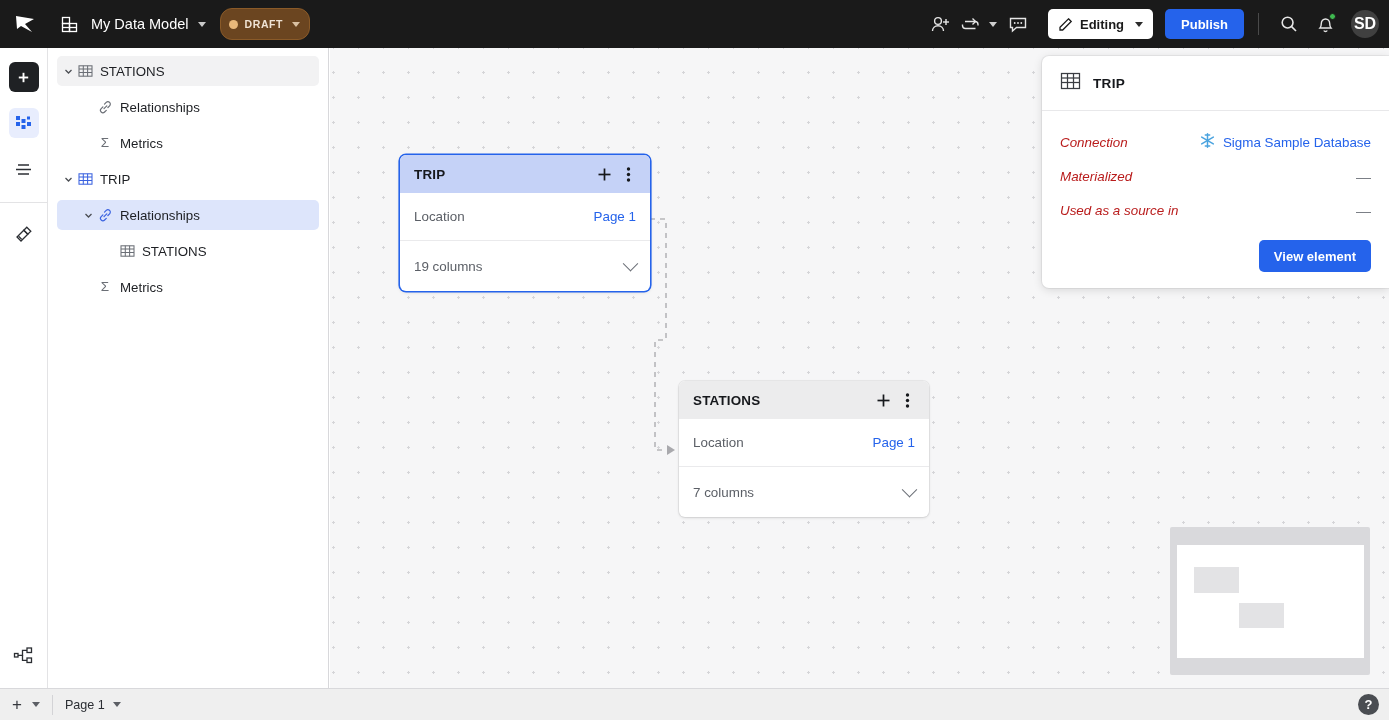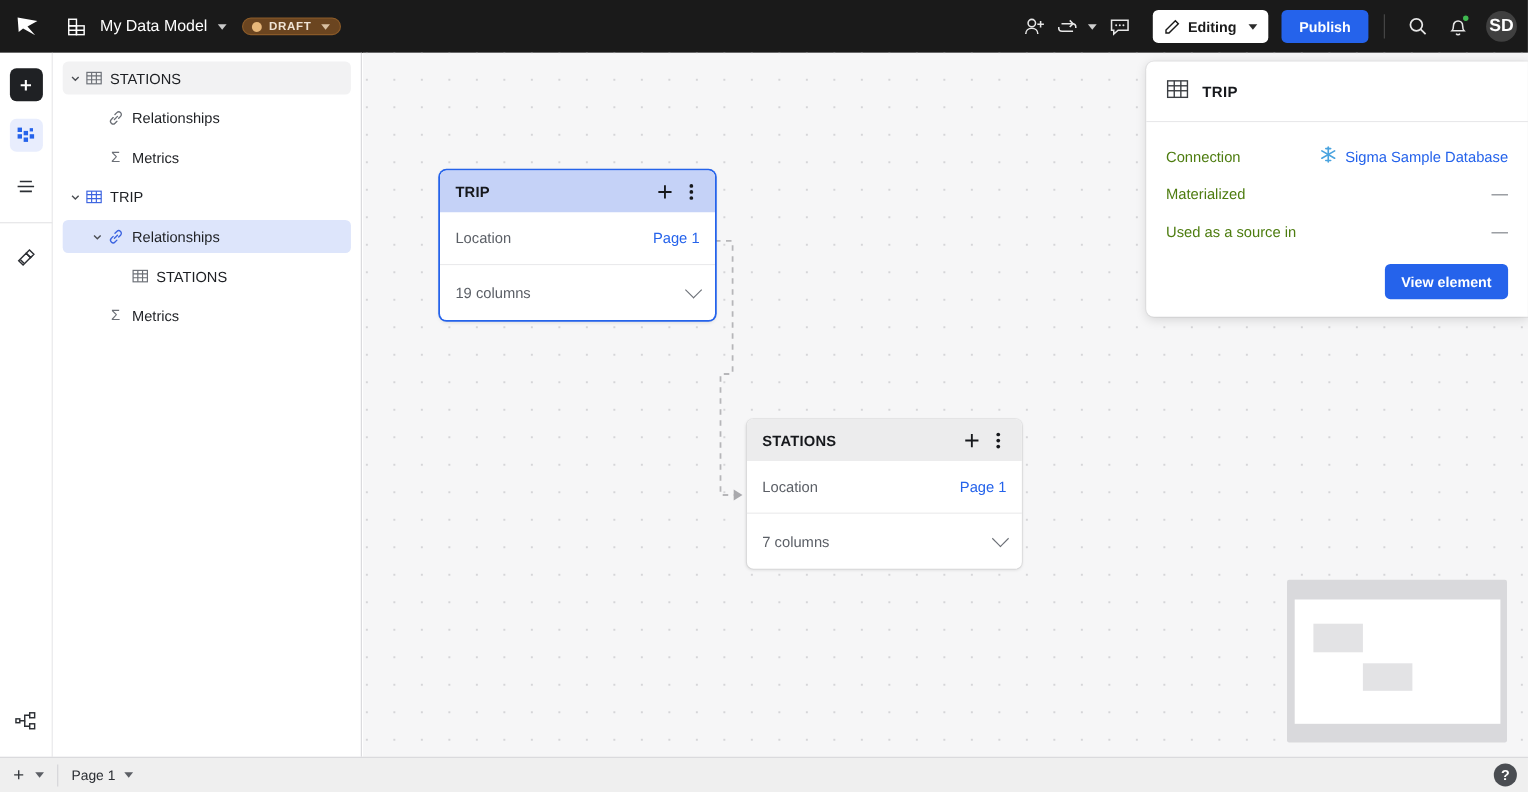--- a/index.html
+++ b/index.html
@@ -38,21 +38,21 @@
   .caret {
     display: inline-block; width: 0; height: 0;
     border-left: 4.5px solid transparent;
     border-right: 4.5px solid transparent;
     border-top: 5px solid currentColor;
     margin-left: 7px; vertical-align: middle;
   }
   .title-caret { color: #c9c9c9; margin-left: 9px; cursor: pointer; }
   .draft-pill {
     display: flex; align-items: center; gap: 7px;
-    height: 16px; padding: 0 9px 0 8px;
+    height: 32px; padding: 0 9px 0 8px;
     margin-left: 14px;
     border: 1px solid #8a5a28;
     border-radius: 12px;
     background: #6b4520;
     cursor: pointer;
   }
   .draft-dot { width: 9px; height: 9px; border-radius: 50%; background: #e8b87a; }
   .draft-label { font-size: 10.5px; font-weight: 700; letter-spacing: .6px; color: #f0e3d4; }
   .draft-caret { border-top-color: #d9c0a2; margin-left: 2px; }
 
@@ -221,21 +221,21 @@
     padding: 0 18px;
     border-bottom: 1px solid #e8e8ea;
   }
   .detail-title { font-size: 13.6px; font-weight: 700; color: #16181c; letter-spacing: .3px; }
   .detail-body { padding: 14px 18px 16px 18px; }
   .detail-row {
     display: flex; align-items: center; justify-content: space-between;
     min-height: 34px;
     font-size: 13.4px;
   }
-  .d-label { color: #4d7c0f; }
+  .d-label { color: #b91c1c; font-style: italic; }
   .d-val { color: #2563eb; display: flex; align-items: center; gap: 7px; }
   .d-dash { color: #7b7f86; font-size: 15px; }
   .view-el-btn {
     margin-top: 13px; margin-left: auto;
     height: 32px; padding: 0 15px;
     background: #2563eb; color: #fff;
     font-size: 13px; font-weight: 700;
     border-radius: 5px; display: inline-flex; align-items: center;
     cursor: pointer; float: right;
   }

